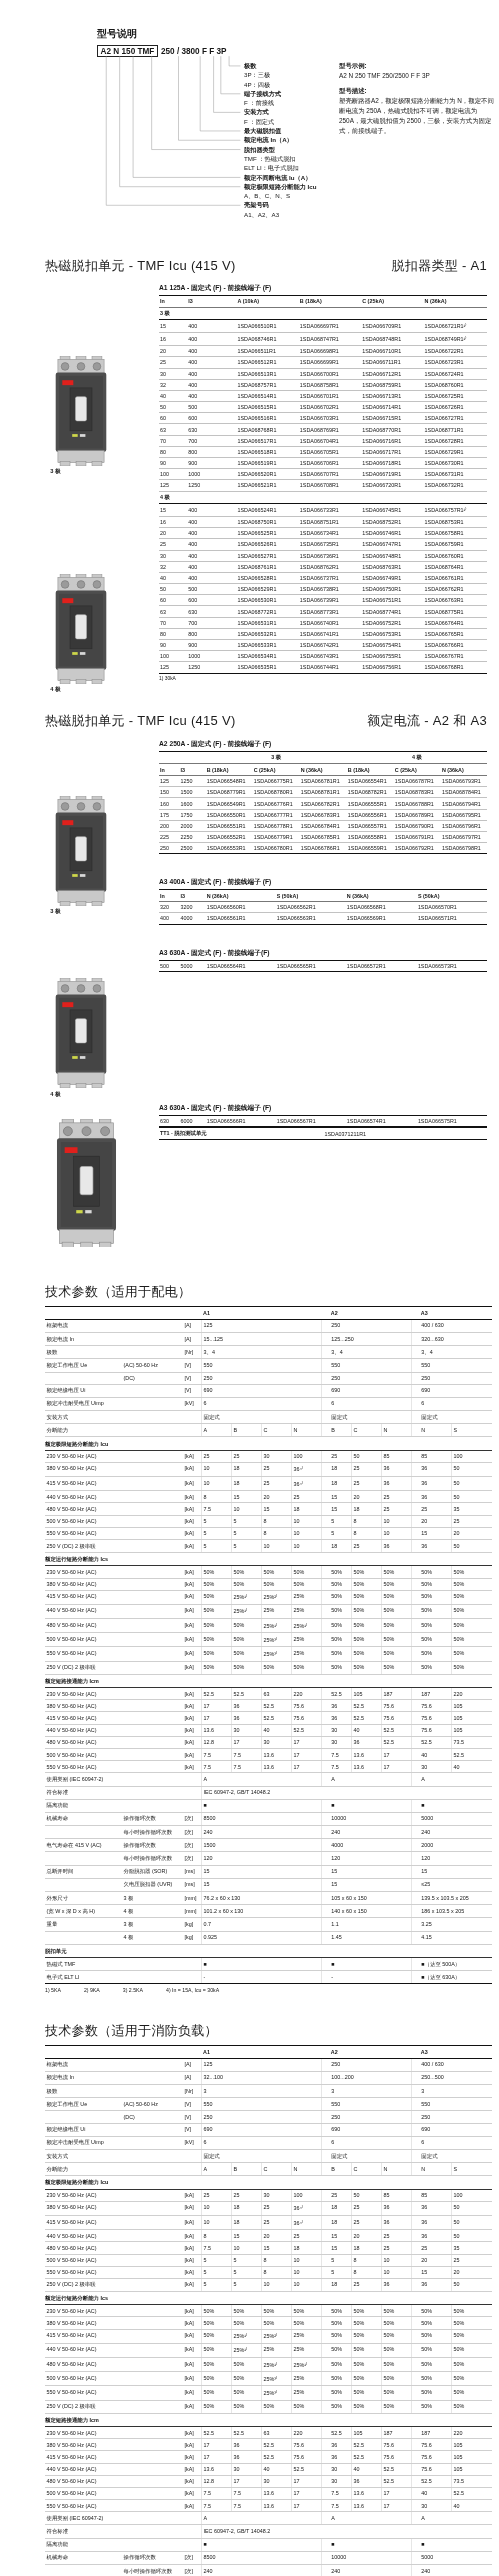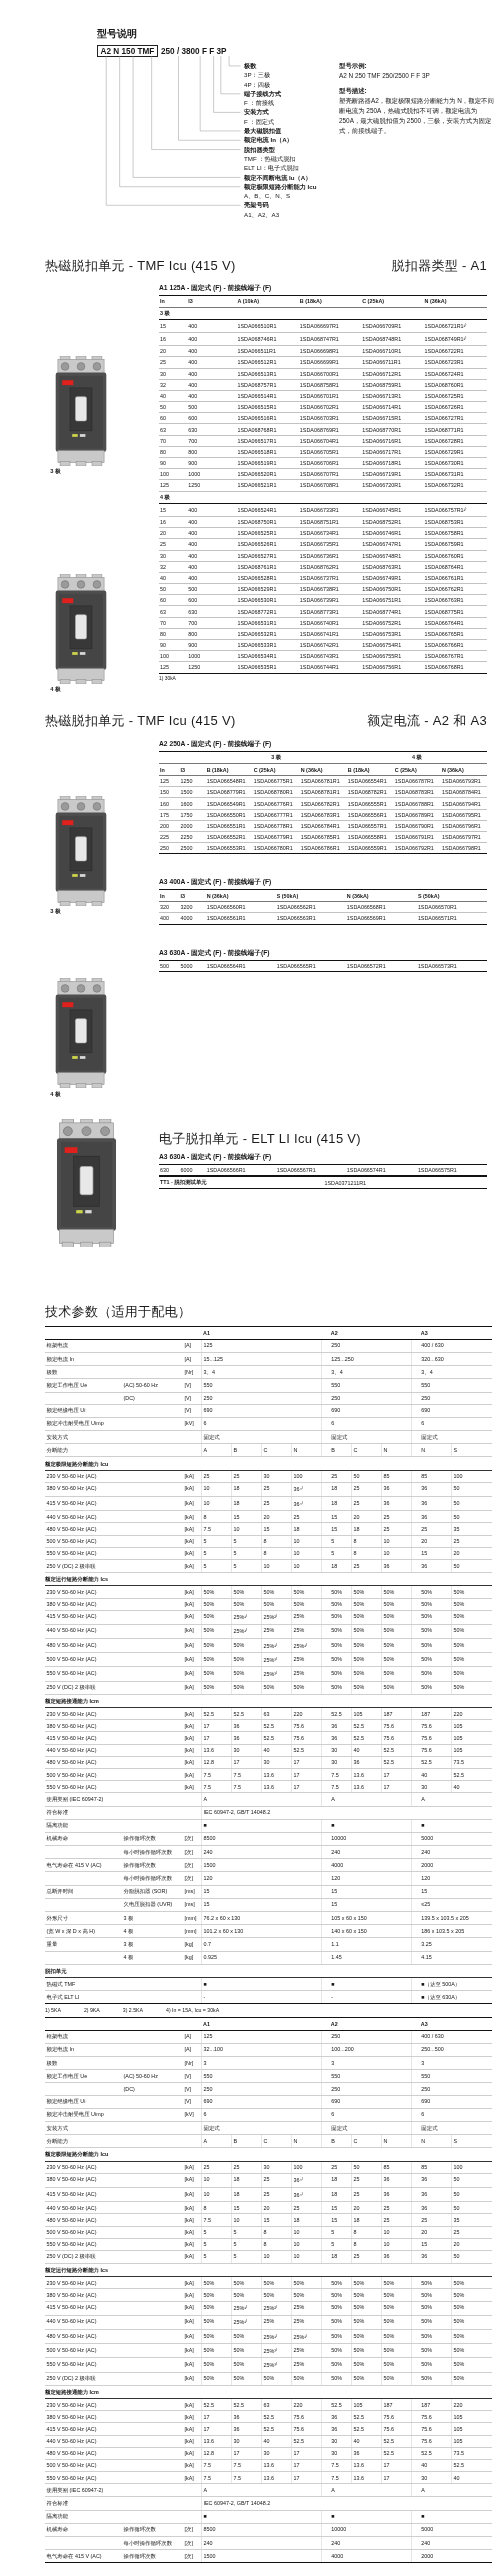--- a/index.html
+++ b/index.html
@@ -688,23 +688,20 @@
     <rect x="44" y="142" width="10" height="5" fill="#cdd64a"></rect>
     <rect x="58" y="142" width="10" height="5" fill="#d8d8d8"></rect>
     <rect class="brk-cap" x="18" y="172" width="84" height="22"></rect>
     <rect class="brk-cap" x="22" y="192" width="18" height="8"></rect>
     <rect class="brk-cap" x="51" y="192" width="18" height="8"></rect>
     <rect class="brk-cap" x="80" y="192" width="18" height="8"></rect>
   </svg>
 </div>
       </div>
       <div class="tablecol">
-        <div class="sechead" style="margin-top:31px">
-          <span class="big">电子脱扣单元 - ELT LI  Icu (415 V)</span>
-        </div>
         <div class="sub">A3 630A - 固定式 (F) - 前接线端子 (F)</div>
         <table class="ptable">
           <colgroup>
               <col style="width:20.6px">
               <col style="width:26px">
               <col style="width:70px">
               <col style="width:70px">
               <col style="width:71px">
               <col style="width:70px">
             </colgroup>
@@ -730,21 +727,21 @@
                 <td>TT1 - 脱扣测试单元</td>
                 <td>1SDA0371211R1</td>
               </tr>
             </tbody>
         </table>
       </div>
     </div>
   </section>
 
   <section class="content">
-    <div class="sechead" style="margin-top:56px">
+    <div class="sechead" style="margin-top:36px">
       <span class="big">技术参数（适用于配电）</span>
     </div>
     <table class="ttable">
       <colgroup>
           <col style="width:77px">
           <col style="width:61px">
           <col style="width:18.5px">
           <col style="width:30px">
           <col style="width:30px">
           <col style="width:30px">
@@ -1300,20 +1297,23 @@
     </table>
     <div class="fnrow">
       <span>1) 5KA</span>
       <span>2) 9KA</span>
       <span>3) 2.5KA</span>
       <span>4) In = 15A, Icu = 30kA</span>
     </div>
   </section>
 
   <section class="content">
+    <div class="sechead" style="margin-top:29px">
+      <span class="big">技术参数（适用于消防负载）</span>
+    </div>
     <table class="ttable">
       <colgroup>
           <col style="width:77px">
           <col style="width:61px">
           <col style="width:18.5px">
           <col style="width:30px">
           <col style="width:30px">
           <col style="width:30px">
           <col style="width:30px">
           <col style="width:30px">

